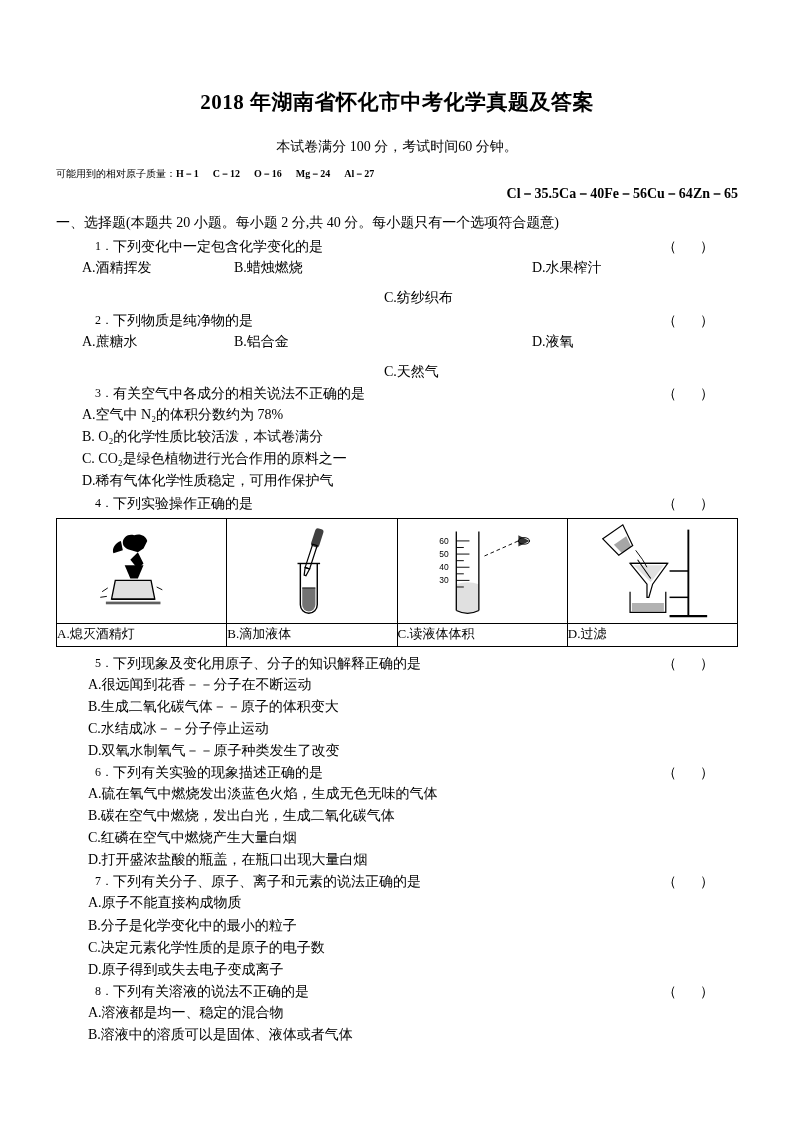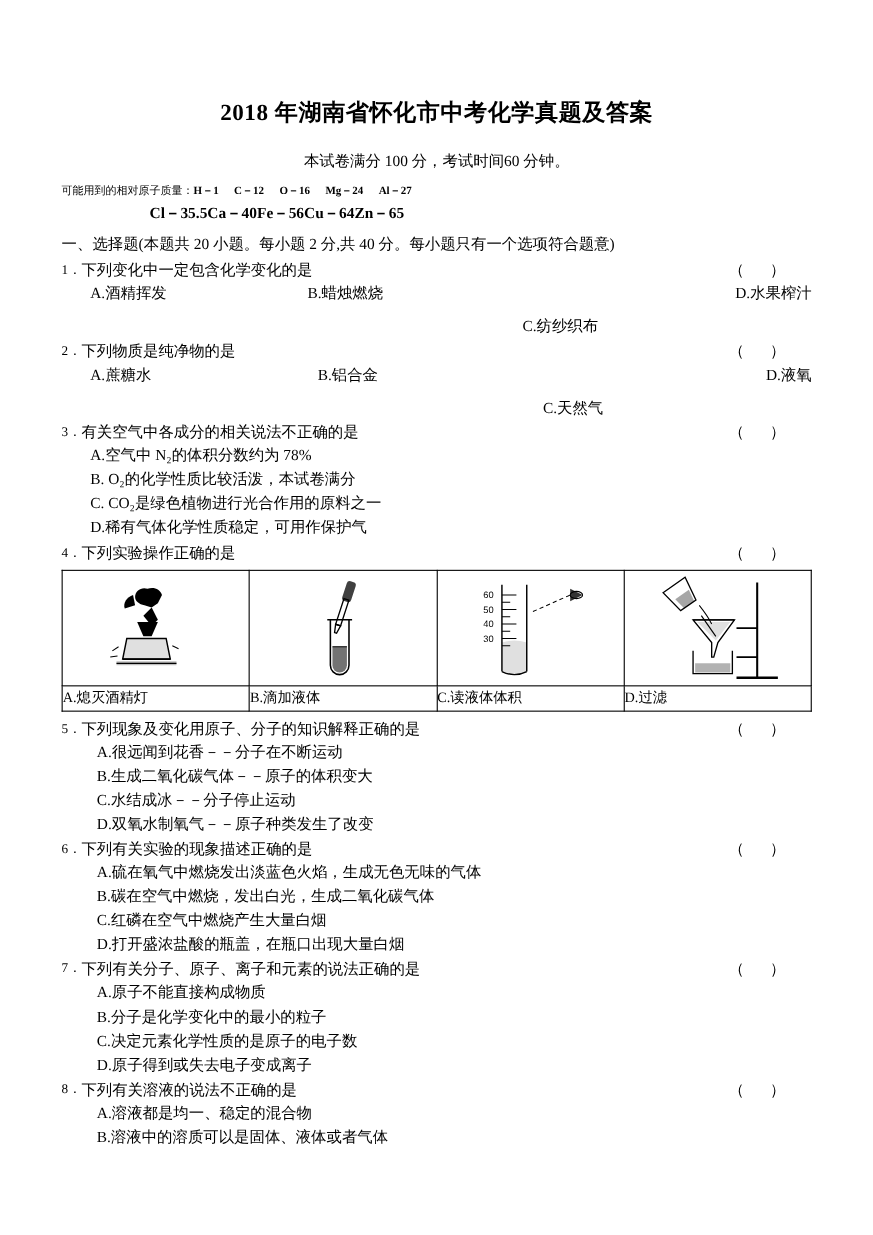--- a/index.html
+++ b/index.html
@@ -35,58 +35,57 @@
     margin: 0 0 10px 0;
   }
   .massline {
     font-size: 10px;
     margin: 0 0 4px 0;
     line-height: 1.5;
   }
   .massline .sp { display: inline-block; width: 14px; }
   .massline2 {
     font-size: 14px;
-    text-align: left;
+    text-align: right;
     margin: 0 0 10px 0;
     padding-left: 80px;
   }
   .bolditem { font-weight: bold; }
   .section-head {
     font-size: 14px;
     margin: 0 0 3px 0;
     line-height: 1.45;
   }
   .q {
     font-size: 14px;
     line-height: 1.5;
     margin: 0;
     position: relative;
   }
   .q-row {
     display: flex;
     align-items: baseline;
     justify-content: space-between;
   }
-  .q-stem { white-space: nowrap; }
+  .q-stem { white-space: nowrap; margin-left: 39px; }
   .q-num {
     font-size: 12px;
     vertical-align: 1px;
   }
   .brackets {
     font-size: 14px;
     letter-spacing: 10px;
     white-space: nowrap;
     padding-right: 14px;
   }
   .opts-inline {
     display: flex;
     font-size: 14px;
     line-height: 1.6;
     padding-left: 26px;
-    justify-content: space-between;
   }
   .opts-inline > div { }
   .opt-a { width: 152px; }
   .opt-b { width: 150px; }
   .opt-c { width: 148px; margin-top: 30px; }
   .opt-d { }
   .opt-block {
     font-size: 14px;
     line-height: 1.58;
     padding-left: 26px;

